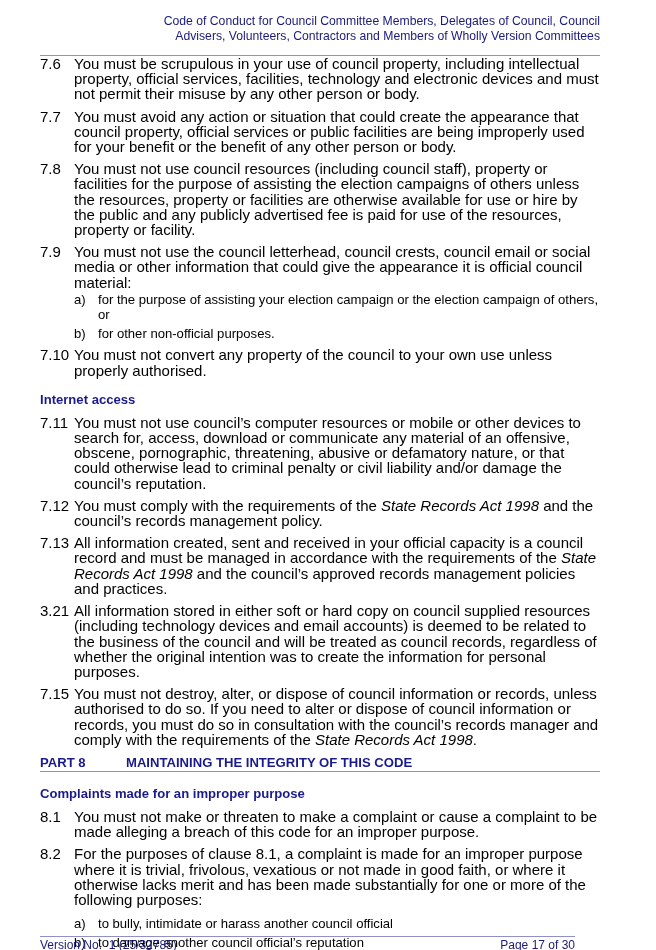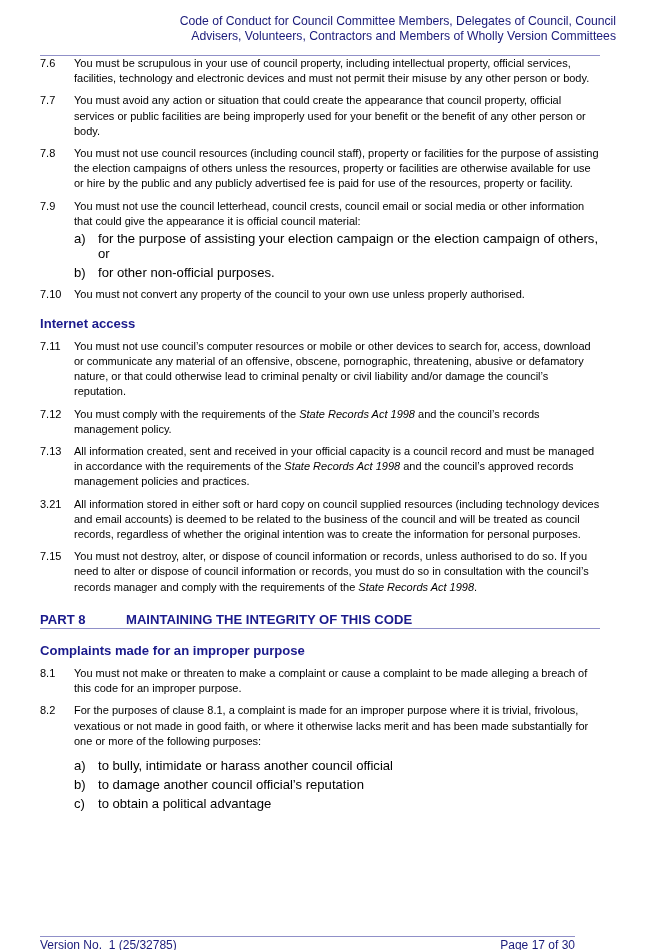--- a/index.html
+++ b/index.html
@@ -1,44 +1,44 @@
 <!DOCTYPE html>
 <html><head>
 <meta charset="utf-8">
 <style>
   html, body { margin: 0; padding: 0; background: #ffffff; }
   body {
     width: 656px; height: 950px; position: relative; overflow: hidden;
     font-family: "Liberation Sans", sans-serif; color: #000000;
   }
   .header {
-    position: absolute; left: 40px; right: 40px; top: 14px;
+    position: absolute; left: 40px; right: 56px; top: 14px;
     text-align: right; color: #1a1a7a; font-size: 12.2px; line-height: 15px;
   }
   .header-rule {
     position: absolute; left: 40px; width: 560px; top: 55px;
     height: 0; border-top: 1.5px solid #9090c8;
   }
   .content { position: absolute; left: 40px; top: 56px; width: 560px; }
   .clause {
-    display: flex; font-size: 11px; line-height: 15.2px; margin-bottom: 7px;
+    display: flex; font-size: 15px; line-height: 15.2px; margin-bottom: 7px;
   }
   .clause .num { width: 34px; flex: 0 0 34px; }
   .clause .text { flex: 1; }
   .subitems { margin-top: 2px; }
   .subitem { display: flex; font-size: 13.1px; line-height: 15.2px; margin-bottom: 4px; margin-left: 8px; }
   .subitem .letter { width: 24px; flex: 0 0 24px; }
   .subitem .stext { flex: 1; }
   .subheading {
     color: #1a1a8c; font-weight: bold; font-size: 13.1px; line-height: 15px;
     margin-top: 14px; margin-bottom: 8px;
   }
   .part-heading {
     display: flex; color: #1a1a8c; font-weight: bold; font-size: 13.1px;
-    line-height: 15px; margin-top: 17px; padding-bottom: 1px;
+    line-height: 15px; margin-top: 8px; padding-bottom: 1px;
     border-bottom: 1.5px solid #9090c8;
   }
   .part-heading .pnum { width: 86px; flex: 0 0 86px; }
   .footer-rule {
     position: absolute; left: 40px; width: 535px; top: 936px;
     border-top: 1px solid #9090c8;
   }
   .footer {
     position: absolute; left: 40px; width: 535px; top: 938px;
     display: flex; justify-content: space-between;

